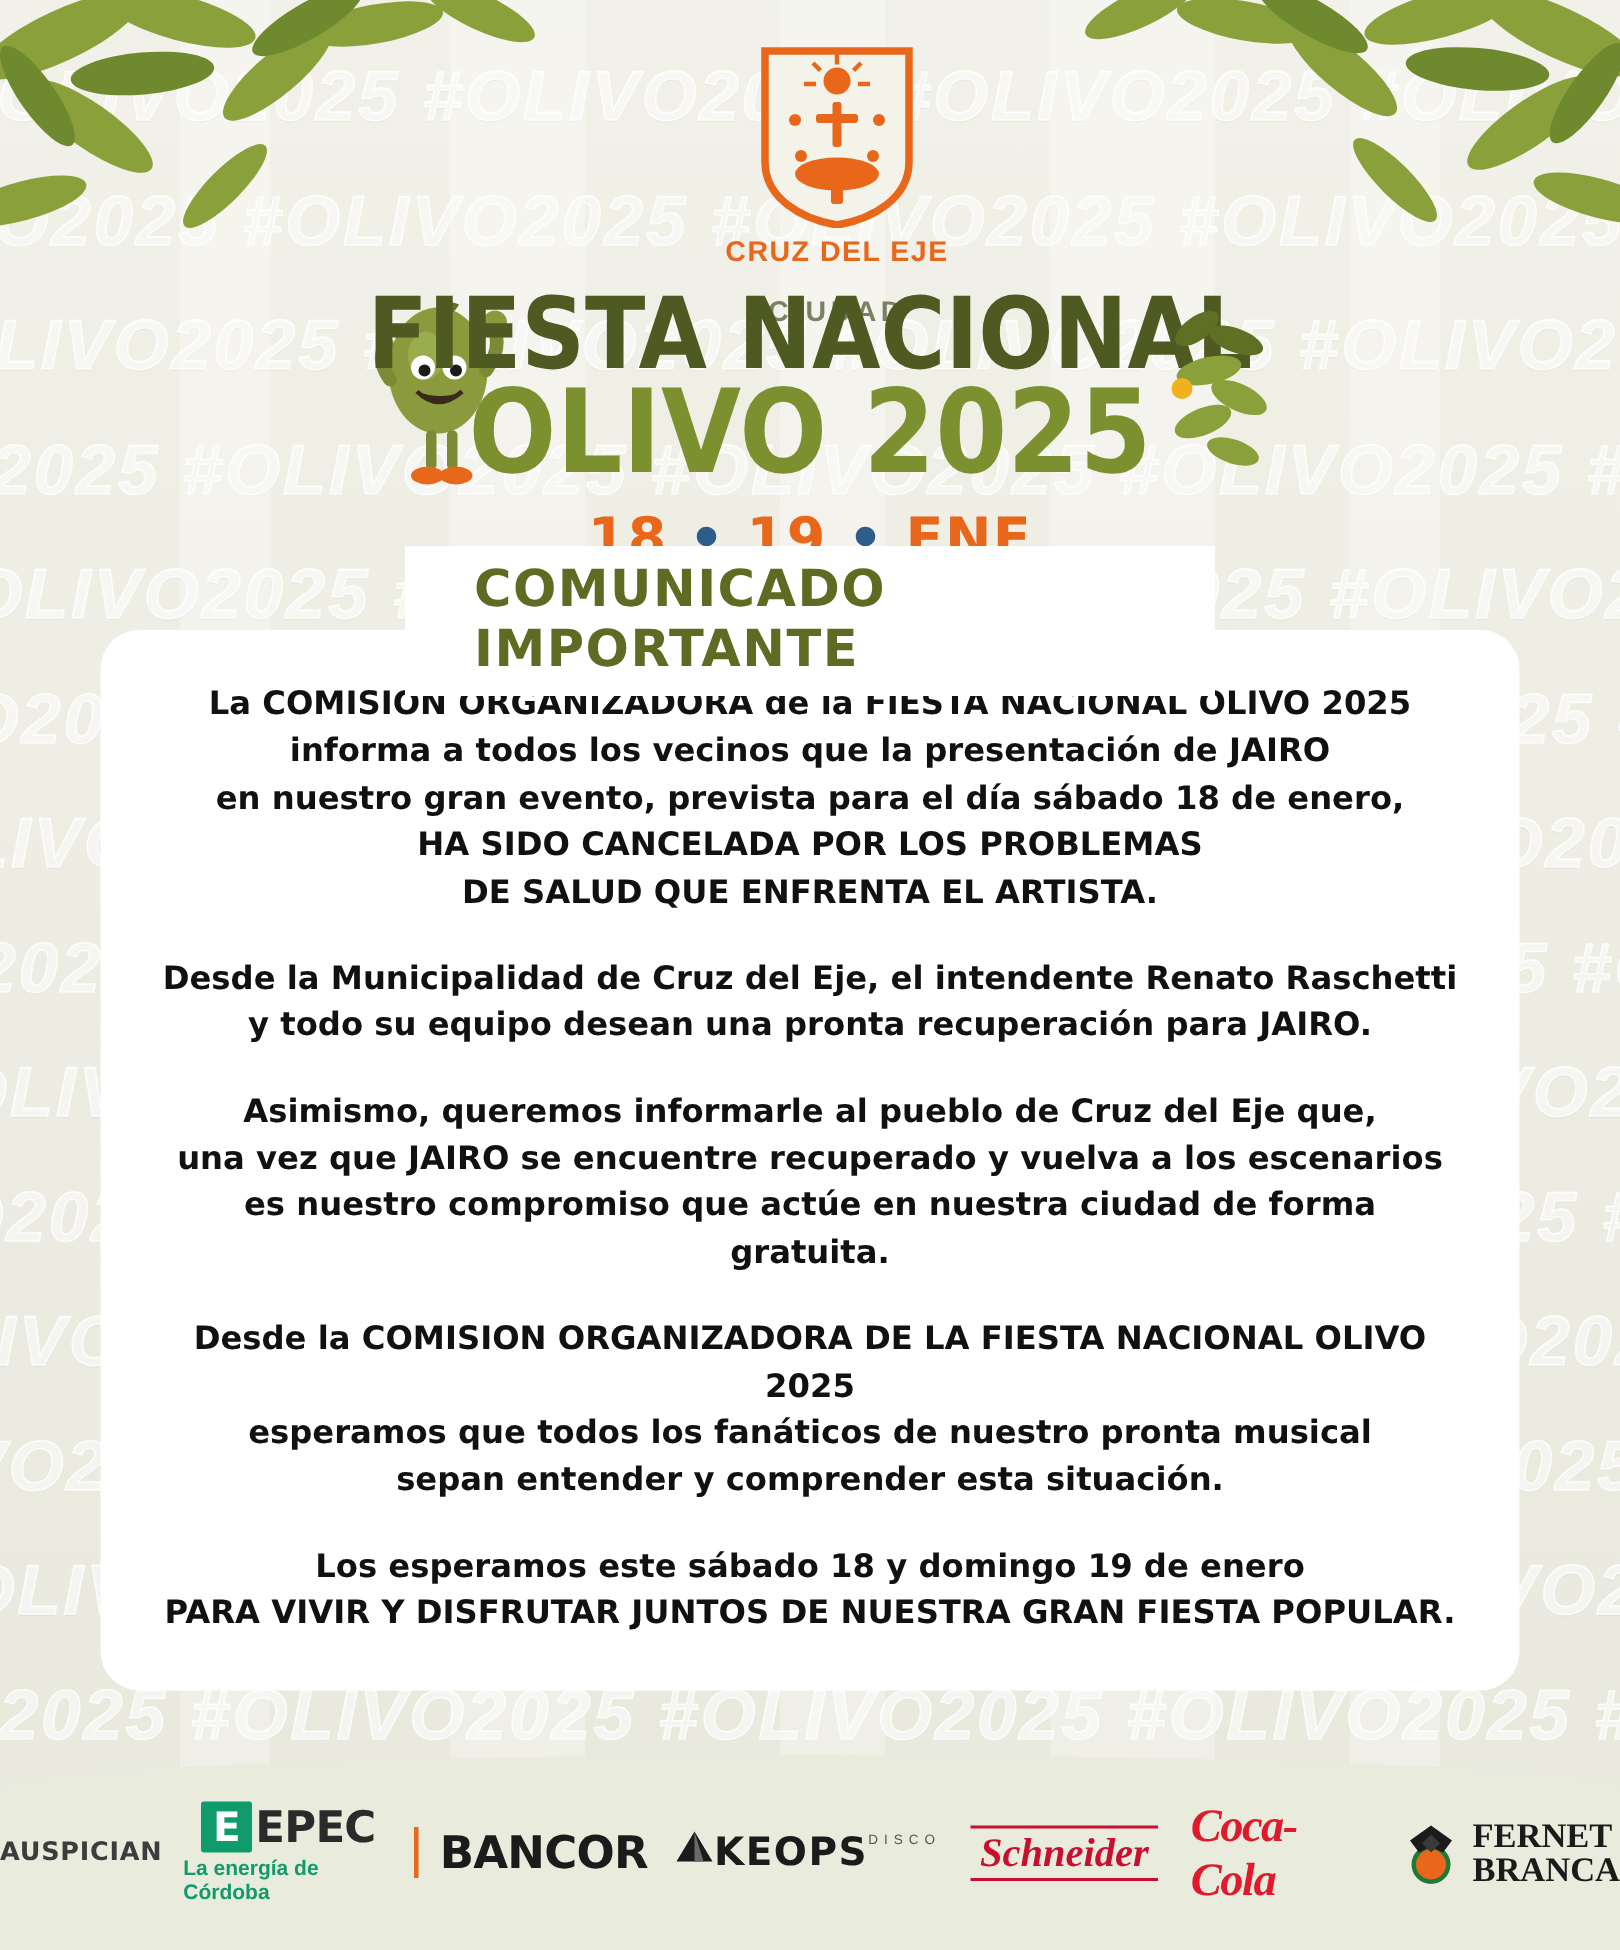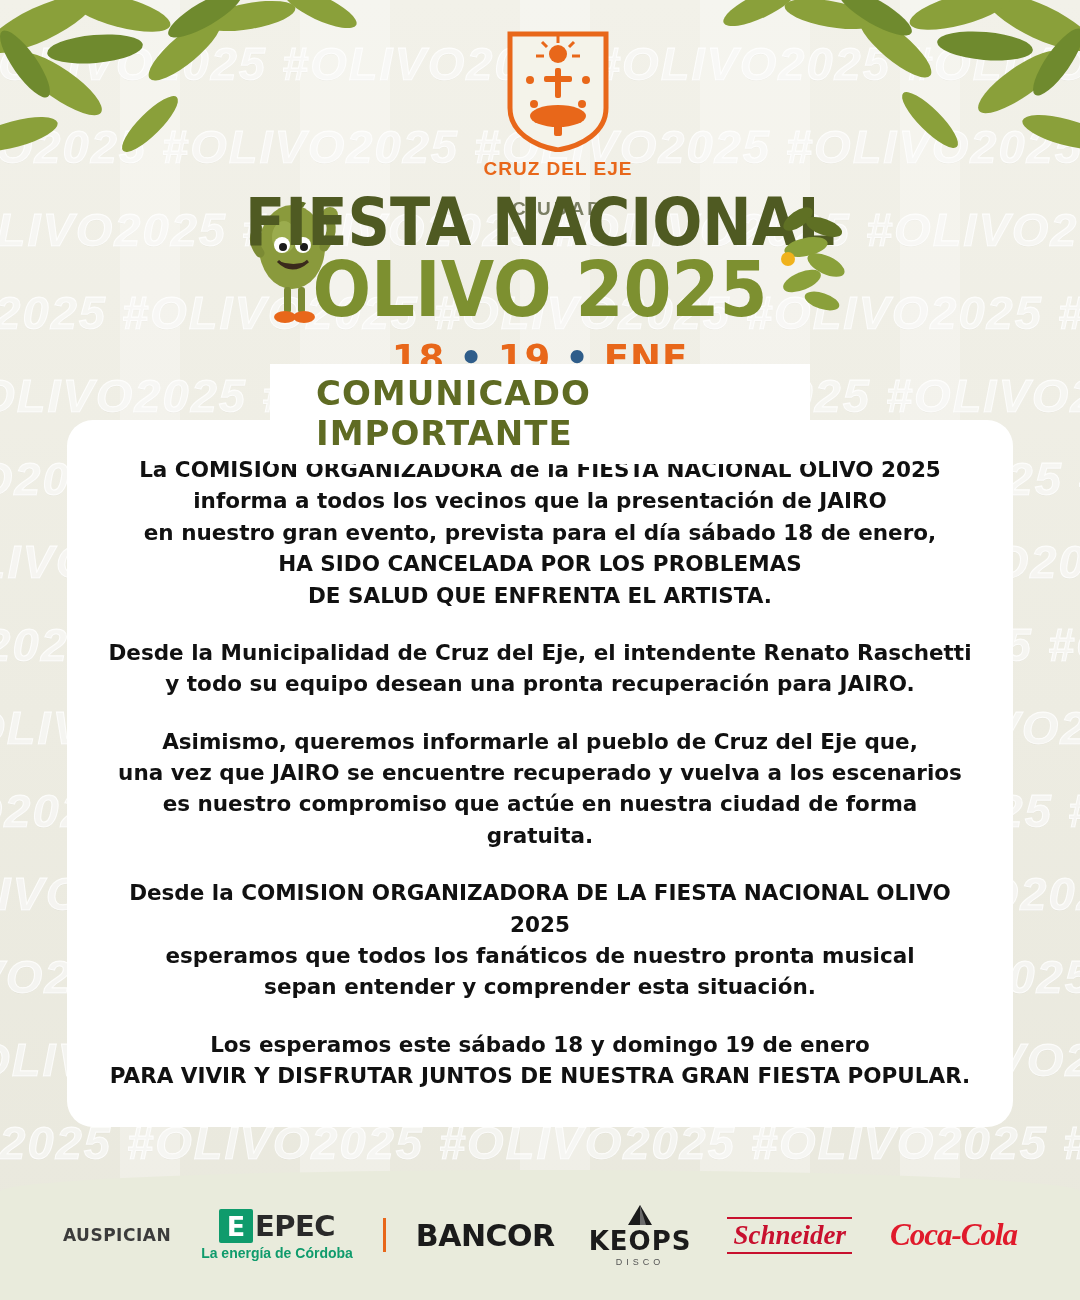--- a/index.html
+++ b/index.html
@@ -136,42 +136,42 @@
   .bottom {
     position: absolute; left: 0; bottom: 0; width: 1080px; height: 130px;
     background: #e9ebdc;
     border-top-left-radius: 50% 22px;
     border-top-right-radius: 50% 22px;
     z-index: 6;
   }
   .sponsors {
     position: absolute; bottom: 0; left: 0; width: 1080px; height: 130px;
     display: flex; align-items: center; justify-content: center;
-    gap: 16px; z-index: 7;
+    gap: 0px; z-index: 7;
   }
   .auspician {
     font-size: 17px; font-weight: 700; letter-spacing: 0.5px;
     color: #3c3c3c; margin-right: 14px;
     font-family: "DejaVu Sans", sans-serif;
   }
   .sp { display: flex; align-items: center; }
   .divider { width: 3px; height: 34px; background: #e8671a; margin: 0 14px; }
 
   .epec { display: flex; flex-direction: column; align-items: center; }
   .epec-top { display: flex; align-items: center; }
   .epec-mark {
     width: 34px; height: 34px; background: #0f9b6c; color: #fff;
     font-size: 27px; font-weight: 900; display: flex; align-items: center; justify-content: center;
     font-family: "DejaVu Sans", sans-serif; border-radius: 2px;
   }
   .epec-word { font-size: 29px; font-weight: 900; color: #2a2a2a; letter-spacing: -0.5px; margin-left: 2px; font-family: "DejaVu Sans", sans-serif;}
   .epec-sub { font-size: 14px; color: #0f9b6c; margin-top: 2px; font-weight: 700; }
 
   .bancor { font-size: 30px; font-weight: 900; color: #1b1b1b; letter-spacing: -0.5px; font-family: "DejaVu Sans", sans-serif;}
-  .keops { display: flex; flex-direction: column; align-items: center; margin-left: 18px;}
+  .keops { display: flex; flex-direction: row; align-items: flex-start; margin-left: 18px;}
   .keops-word { font-size: 26px; font-weight: 800; color: #1b1b1b; letter-spacing: 1px; font-family: "DejaVu Sans", sans-serif;}
   .keops-sub { font-size: 9px; letter-spacing: 4px; color: #555; margin-top: 1px;}
   .schneider {
     margin-left: 20px;
     font-family: "Liberation Serif", serif;
     font-size: 27px; font-weight: 700; font-style: italic; color: #c8102e;
     border-top: 2px solid #c8102e; border-bottom: 2px solid #c8102e;
     padding: 1px 6px;
   }
   .coke {
@@ -392,15 +392,27 @@
     </div>
 
     <div class="sp">
       <div class="schneider">Schneider</div>
     </div>
 
     <div class="sp">
       <div class="coke">Coca-Cola</div>
     </div>
 
+    <div class="sp fernet">
+      <svg class="fernet-eagle" viewBox="0 0 44 44">
+        <circle cx="22" cy="30" r="13" fill="#1f7a3a"></circle>
+        <circle cx="22" cy="30" r="10" fill="#e8671a"></circle>
+        <path d="M22 4 L36 14 L30 22 L22 18 L14 22 L8 14 Z" fill="#1b1b1b"></path>
+        <path d="M22 10 L28 16 L22 22 L16 16 Z" fill="#3a3a3a"></path>
+      </svg>
+      <div class="fernet-text">
+        <div>FERNET</div>
+        <div>BRANCA</div>
+      </div>
+    </div>
   </div>
 
 </div>
 
 </body></html>

